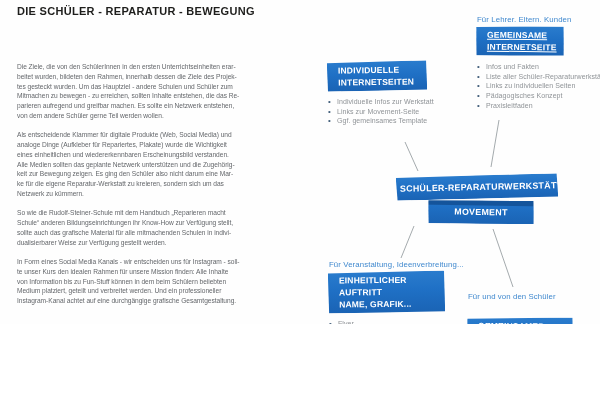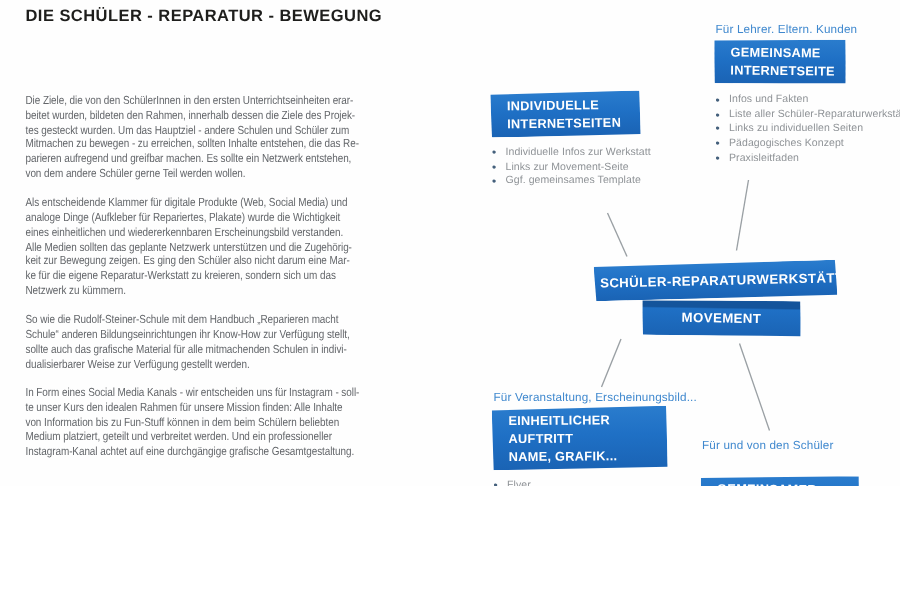--- a/index.html
+++ b/index.html
@@ -97,33 +97,33 @@
 INTERNETSEITEN</div>
       <ul class="bullets">
           <li>Individuelle Infos zur Werkstatt</li>
           <li>Links zur Movement-Seite</li>
           <li>Ggf. gemeinsames Template</li>
         </ul>
     </div>
 
     <div class="node" style="left:476px;top:15px;width:130px;">
       <div class="audience">Für Lehrer. Eltern. Kunden</div>
-      <div class="tape" style="width:88px;transform:rotate(.6deg);">GEMEINSAME
+      <div class="tape" style="width:88px;transform:rotate(.6deg);text-decoration:underline;">GEMEINSAME
 INTERNETSEITE</div>
       <ul class="bullets">
           <li>Infos und Fakten</li>
           <li>Liste aller Schüler-Reparaturwerkstätten</li>
           <li>Links zu individuellen Seiten</li>
           <li>Pädagogisches Konzept</li>
           <li>Praxisleitfaden</li>
         </ul>
     </div>
 
     <div class="node" style="left:328px;top:260px;width:130px;">
-      <div class="audience">Für Veranstaltung, Erscheinungsbild...</div>
+      <div class="audience">Für Veranstaltung, Ideenverbreitung...</div>
       <div class="tape" style="width:117px;transform:rotate(-.5deg);">EINHEITLICHER AUFTRITT
 NAME, GRAFIK...</div>
       <ul class="bullets">
           <li>Flyer</li>
           <li>Plakate</li>
           <li>„Gütesiegel“</li>
           <li>Aufkleber/ Klebeband</li>
         </ul>
     </div>
 

